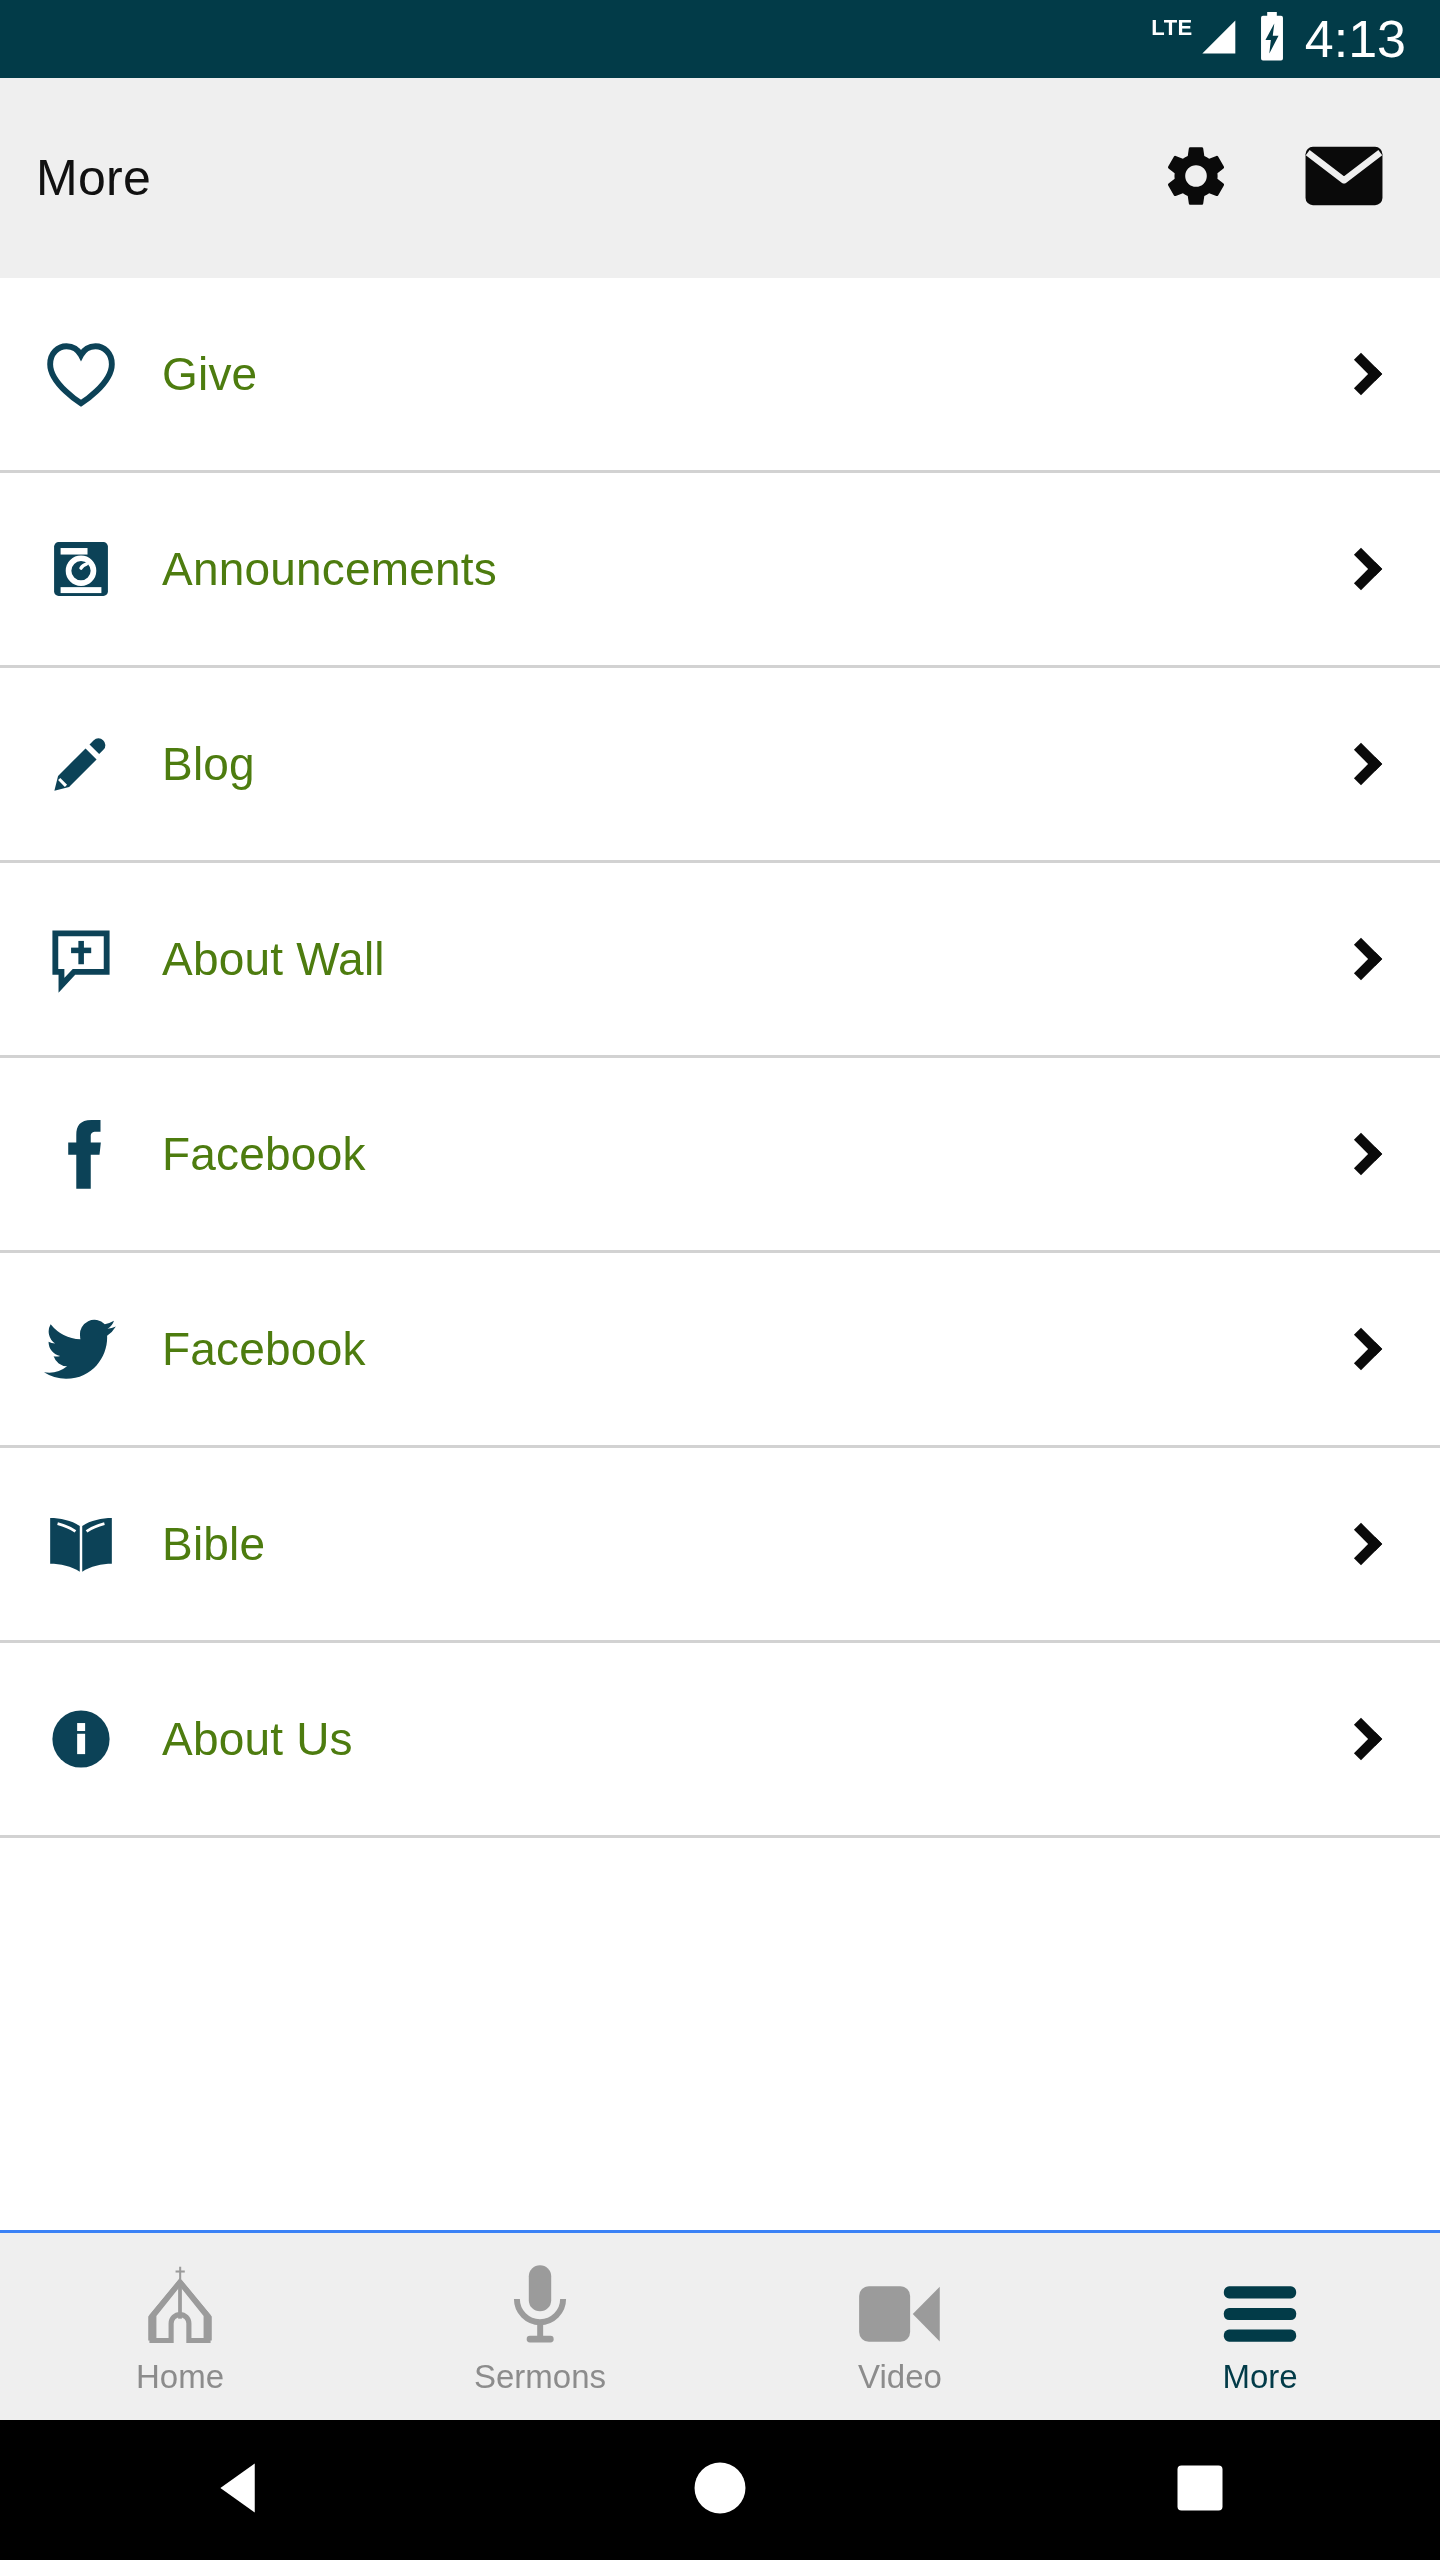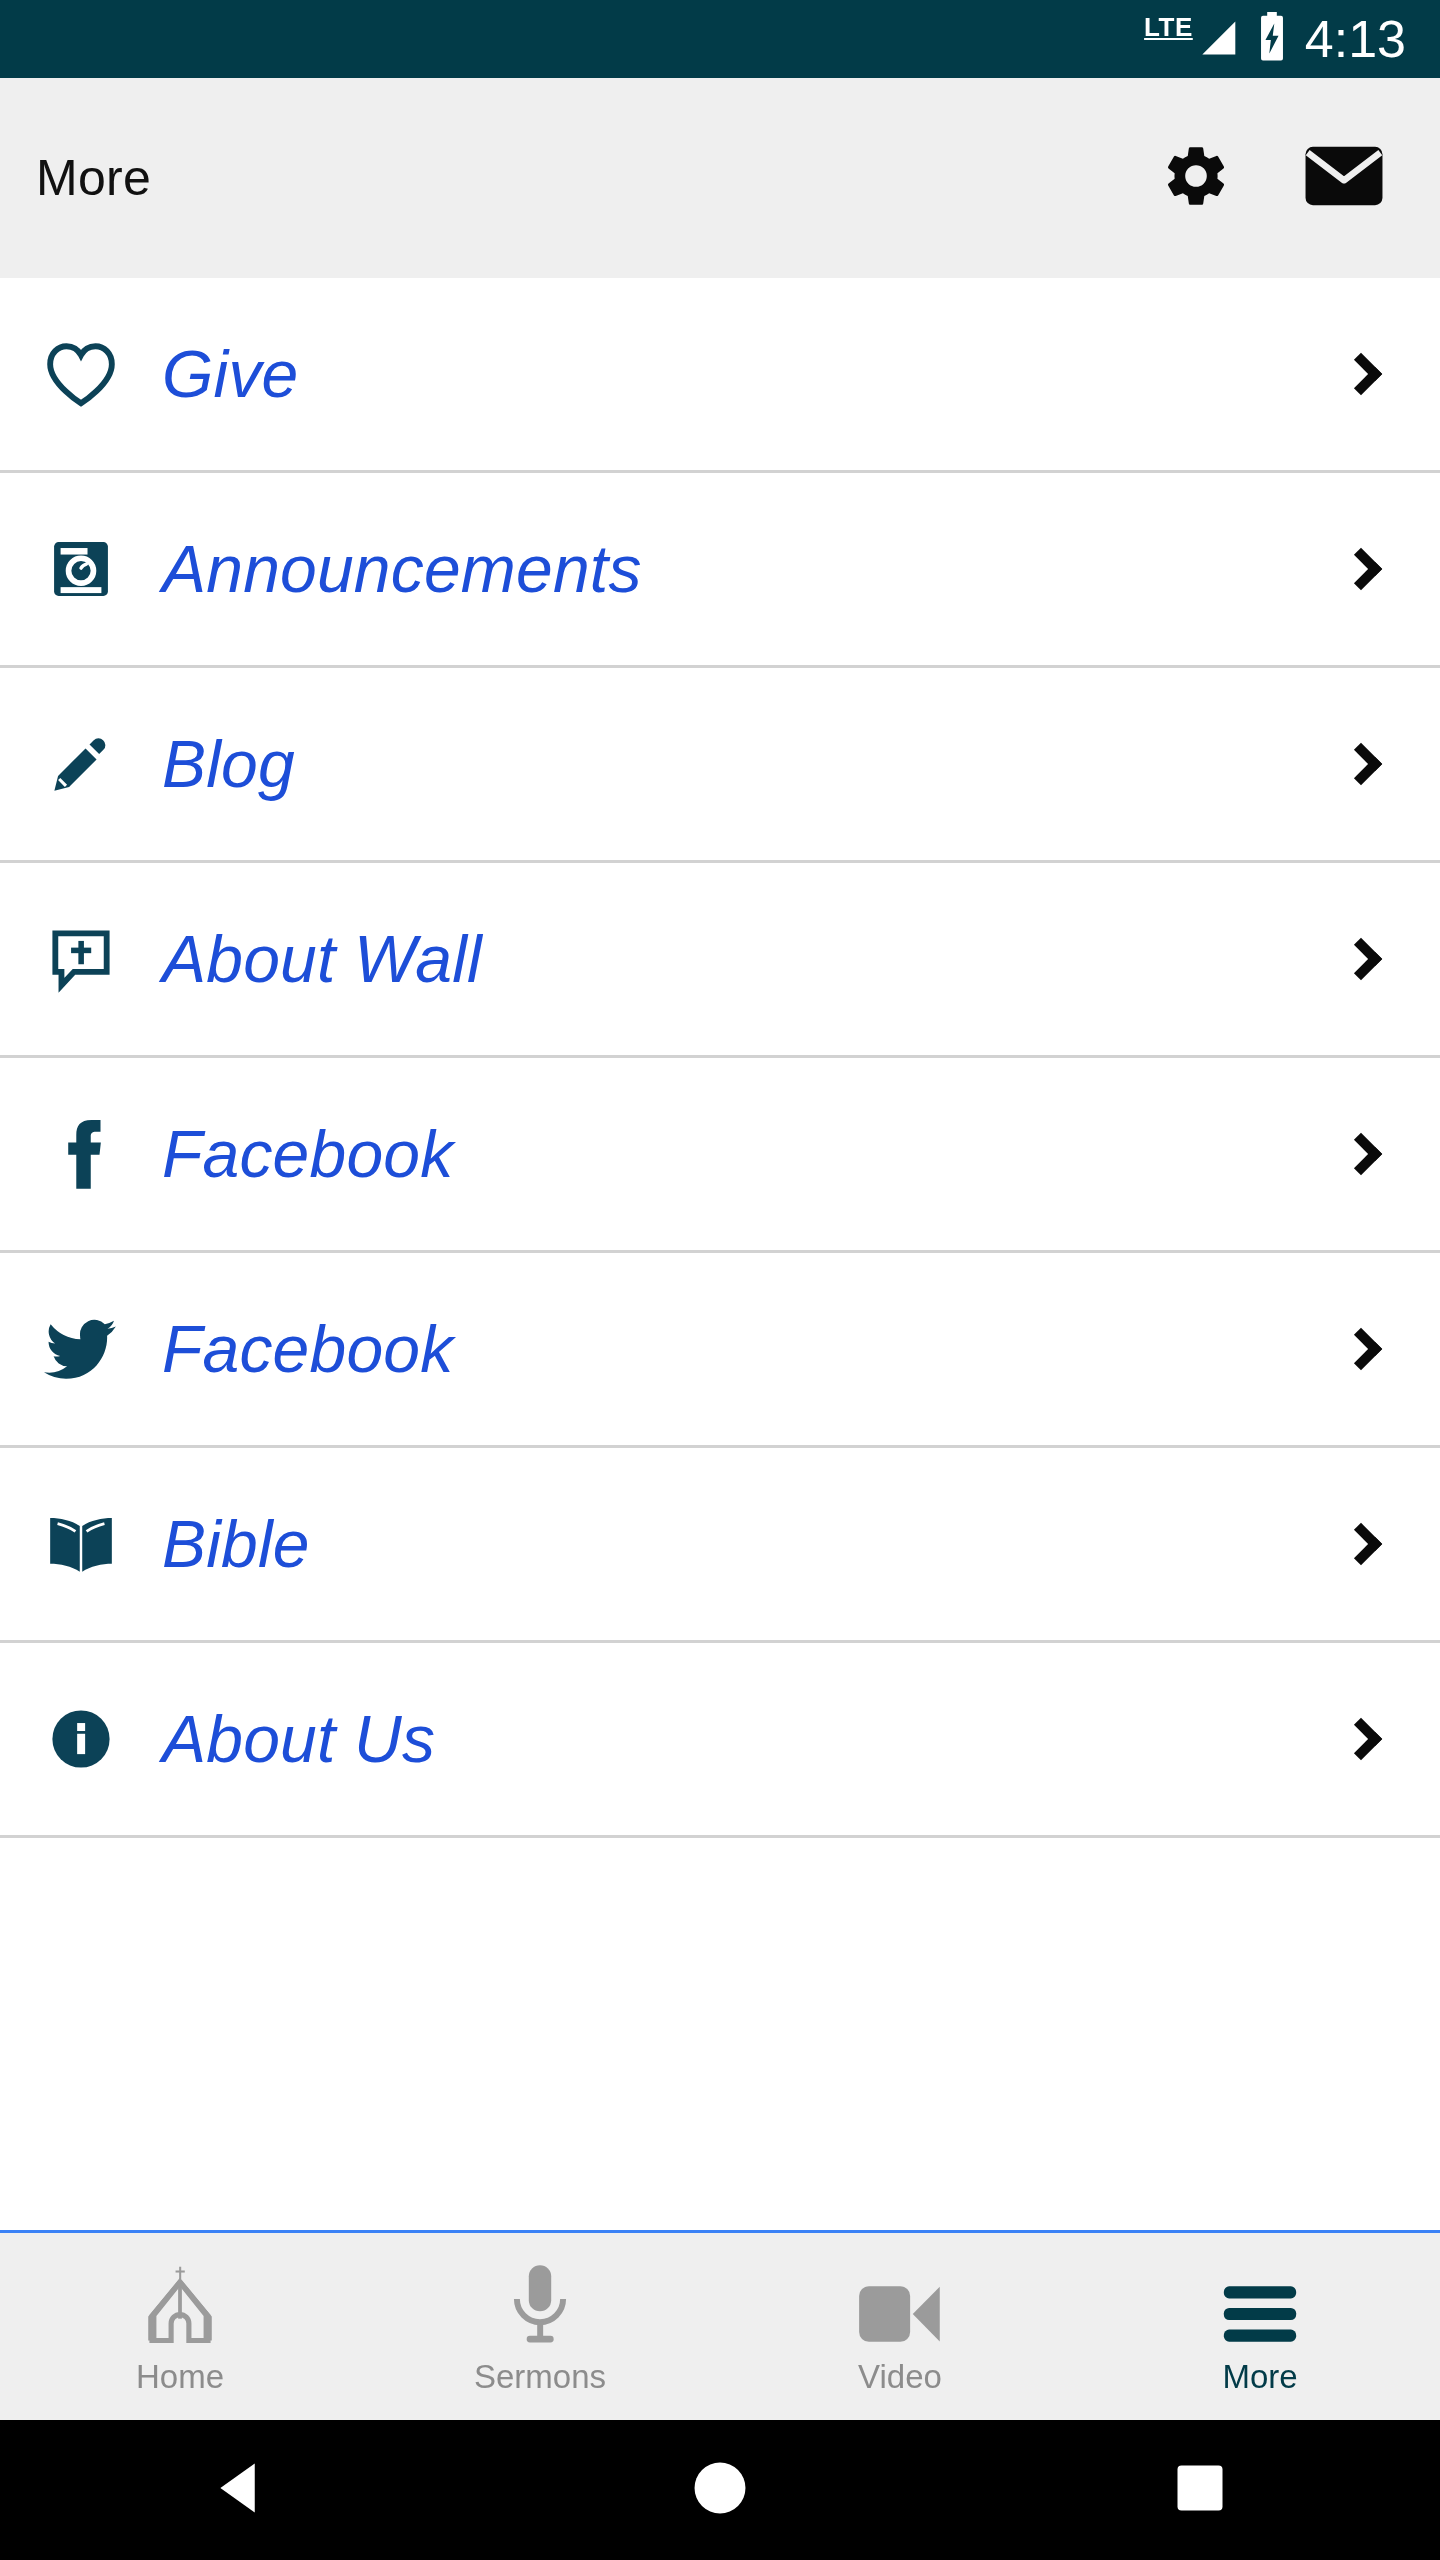--- a/index.html
+++ b/index.html
@@ -12,22 +12,22 @@
   #screen { position:relative; width:1440px; height:2560px; display:flex; flex-direction:column; }
 
   
   .statusbar {
     height:78px; background:#023B48;
     display:flex; align-items:center; justify-content:flex-end;
     padding-right:34px; gap:16px; flex:0 0 auto;
   }
   .sb-lte { display:flex; align-items:flex-end; gap:2px; }
   .sb-lte .lte-text {
-    color:#fff; font-size:26px; font-weight:bold; letter-spacing:0.5px;
-    line-height:1; margin-bottom:24px;text-decoration:underline;
+    color:#fff; font-size:22px; font-weight:bold; letter-spacing:0.5px;
+    line-height:1; margin-bottom:24px;
   }
   .sb-time { color:#ffffff; font-size:52px; line-height:1; letter-spacing:0px; }
 
   
   .header {
     height:200px; background:#EFEFEF; flex:0 0 auto;
     display:flex; align-items:center; padding:0 36px;
   }
   .header-title { font-size:50px; color:#111111; flex:1; letter-spacing:0.3px; }
   .header-actions { display:flex; align-items:center; gap:72px; padding-right:20px; }
@@ -36,21 +36,21 @@
   
   .list { background:#ffffff; flex:0 0 auto; }
   .row {
     height:195px; display:flex; align-items:center;
     border-bottom:3px solid #D2D2D2; background:#ffffff; padding:0 40px 0 0;
   }
   .row-icon {
     width:162px; min-width:162px; display:flex;
     align-items:center; justify-content:center;
   }
-  .row-label { flex:1; font-size:66px; color:#1d4ed8; letter-spacing:0.2px;font-style:italic; }
+  .row-label { flex:1; font-size:46px; color:#4d7c0f; letter-spacing:0.2px; }
   .row-chev { width:70px; display:flex; align-items:center; justify-content:center; }
   .chev {
     width:30px; height:30px;
     border-top:10px solid #0a0a0a; border-right:10px solid #0a0a0a;
     transform:rotate(45deg); margin-left:-8px;
   }
 
   
   .filler { flex:1 1 auto; background:#ffffff; }
 

